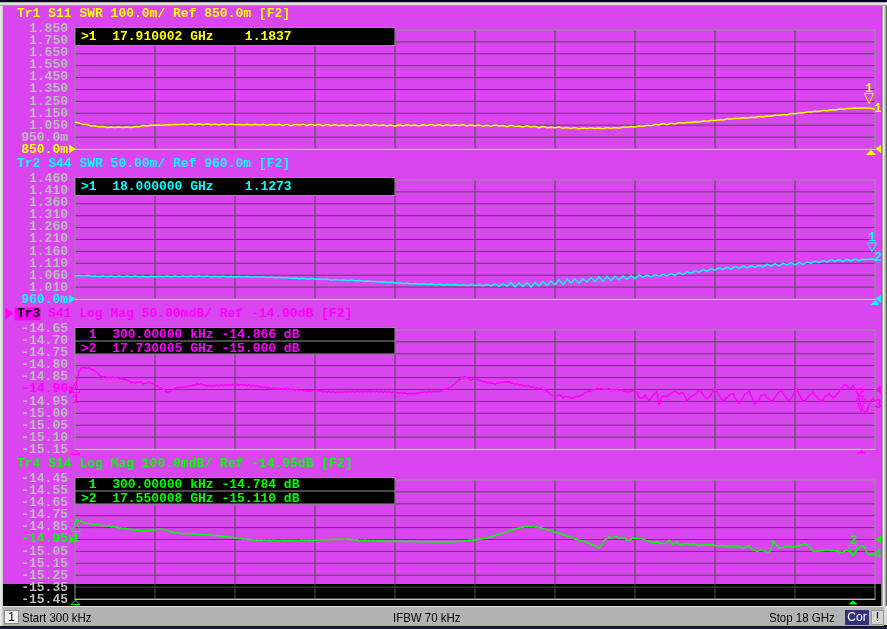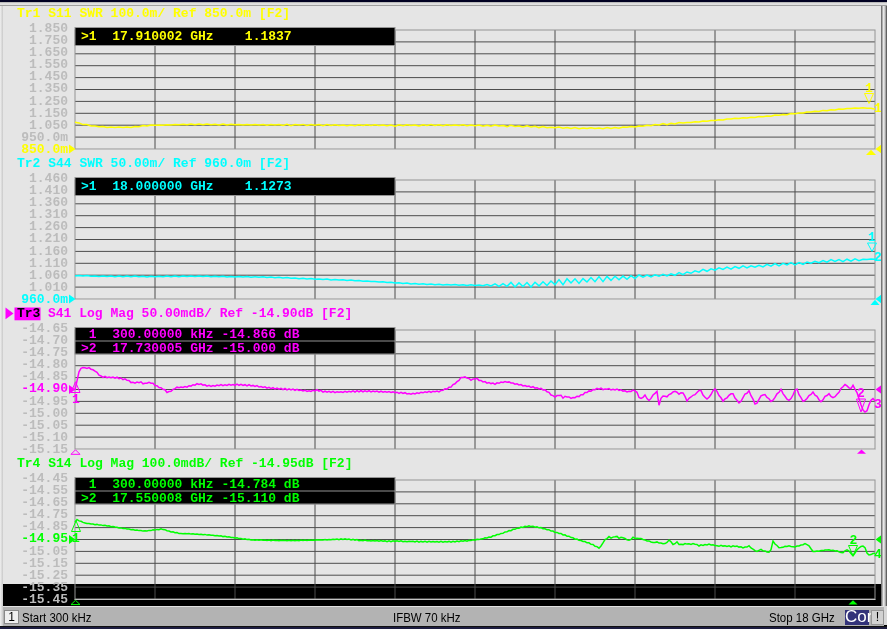--- a/index.html
+++ b/index.html
@@ -1,15 +1,15 @@
 <!DOCTYPE html>
 <html><head><meta charset="utf-8"><style>
 *{margin:0;padding:0;box-sizing:border-box}
 html,body{width:887px;height:629px;background:#000;overflow:hidden}
-#scr{position:relative;width:887px;height:584px;background:#e5e5e5;font-family:"Liberation Sans",sans-serif}
+#scr{position:relative;width:887px;height:584px;background:#d946ef;font-family:"Liberation Sans",sans-serif}
 .abs{position:absolute}
 #sbar{position:absolute;left:3px;top:606px;width:881px;height:20px;background:#b3b3b3;border-top:1px solid #e2e2e2;font-size:13.5px;color:#000}
 #sbar .t{position:absolute;top:3px;transform:scaleX(0.85);transform-origin:0 0}
 </style></head><body>
 <div id="scr">
 <svg width="887" height="629" viewBox="0 0 887 629" style="position:absolute;left:0;top:0">
 <style>text{font-family:"Liberation Mono",monospace;font-weight:700;font-size:13px;white-space:pre}</style>
 <line x1="75" y1="41.9" x2="875" y2="41.9" stroke="#4d4d4d"></line>
 <line x1="75" y1="53.8" x2="875" y2="53.8" stroke="#4d4d4d"></line>
 <line x1="75" y1="65.7" x2="875" y2="65.7" stroke="#4d4d4d"></line>
@@ -191,17 +191,17 @@
 <div class="abs" style="left:0;top:0;width:887px;height:2px;background:#000022"></div>
 <div class="abs" style="left:0;top:2px;width:887px;height:4px;background:linear-gradient(180deg,#aaaaaa,#f5f5f5 55%,#7e7e7e)"></div>
 <div class="abs" style="left:0;top:6px;width:3px;height:623px;background:linear-gradient(90deg,#f0f0f0,#c9c9c9)"></div>
 <div class="abs" style="left:881px;top:6px;width:6px;height:600px;background:linear-gradient(90deg,#5a5a5a,#f2f2f2 45%,#9a9a9a 80%,#383838)"></div>
 <div class="abs" style="left:884px;top:606px;width:3px;height:19px;background:#d8d8d8"></div>
 <div id="sbar">
 <div class="t" style="left:1px;top:3px;width:15px;height:14px;background:#efefef;border:1px solid #898989;font-size:12px;text-align:center;line-height:13px;transform:none">1</div>
 <div class="t" style="left:19px">Start 300 kHz</div>
 <div class="t" style="left:390px">IFBW 70 kHz</div>
 <div class="t" style="left:766px">Stop 18 GHz</div>
-<div class="t" style="left:842px;top:3px;width:24px;height:14.5px;background:#32327a;color:#fff;text-align:center;line-height:14.5px;font-size:17px;transform:none">Cor</div>
+<div class="t" style="left:842px;top:3px;width:24px;height:14.5px;background:#32327a;color:#fff;text-align:center;line-height:14.5px;font-size:12px;transform:none">Cor</div>
 <div class="t" style="left:868px;top:3px;width:13px;height:14.5px;background:#d2d2d2;border:1px solid #969696;color:#000;text-align:center;line-height:12.5px;font-size:12.5px;transform:none">!</div>
 </div>
 <div class="abs" style="left:0;top:626px;width:887px;height:1px;background:#101010"></div>
 <div class="abs" style="left:0;top:627px;width:887px;height:2px;background:#1d1d40"></div>
 </div>
 </body></html>

